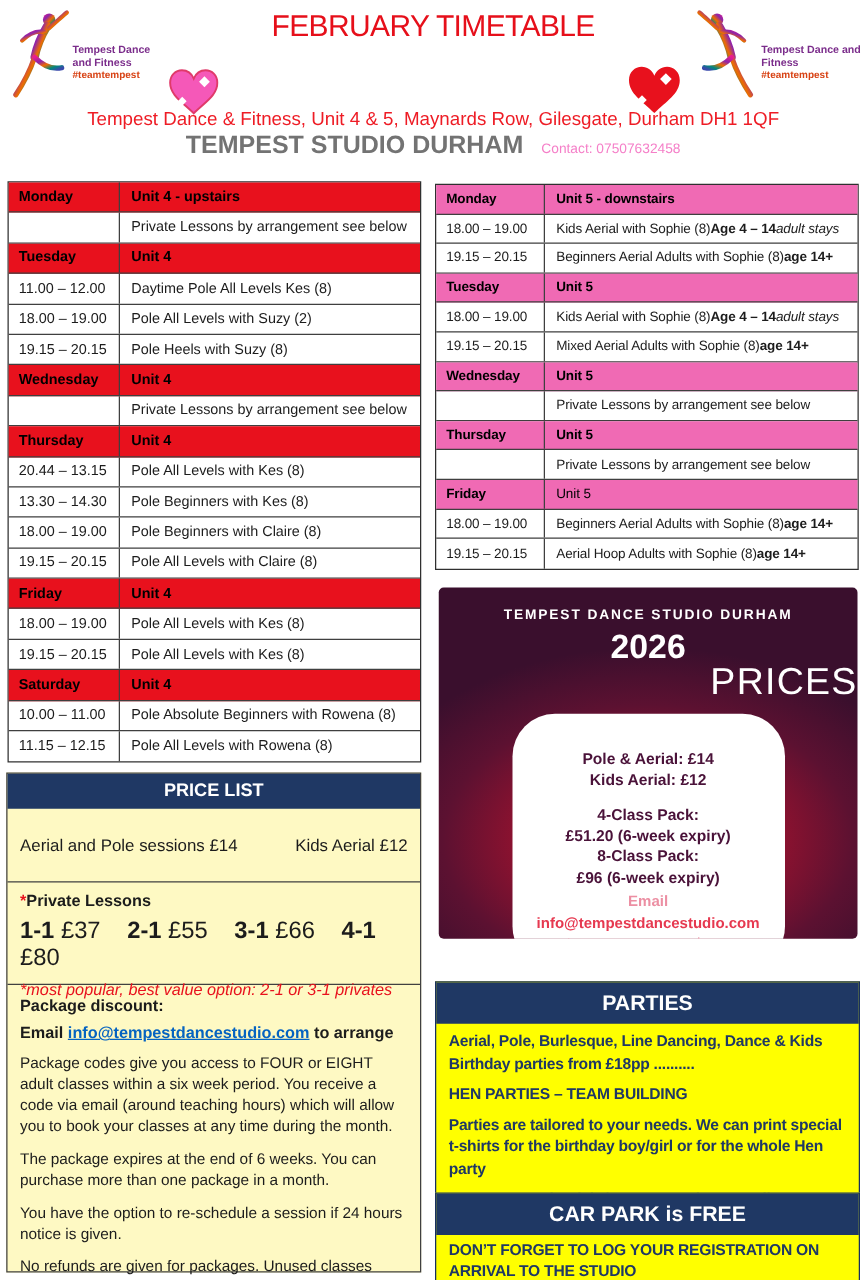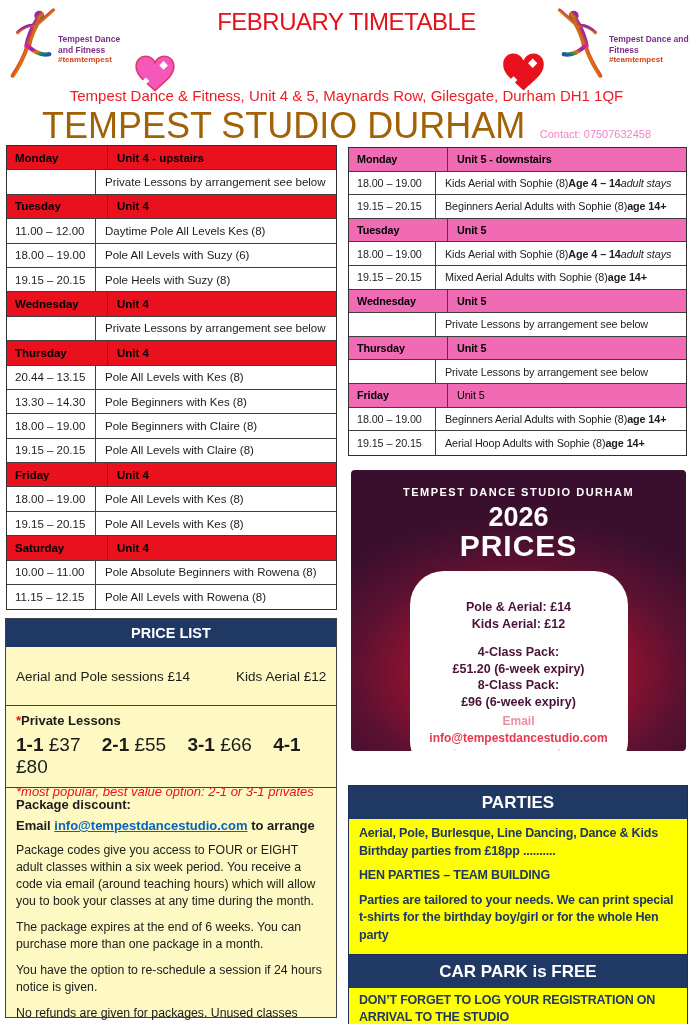--- a/index.html
+++ b/index.html
@@ -20,37 +20,37 @@
   .main-title { position:absolute; top:8px; left:0; width:100%; text-align:center;
     font-size:24px; font-weight:normal; color:#e60f1a; letter-spacing:-0.5px; }
 
   .heart { position:absolute; }
   .heart-pink { left:135px; top:50px; width:40px; height:48px; }
   .heart-red { left:502px; top:47px; width:43px; height:51px; }
 
   .address { position:absolute; top:87px; left:0; width:100%; text-align:center;
     color:#ee1c25; font-size:15px; }
   .studio-line { position:absolute; top:105px; left:0; width:100%; text-align:center; }
-  .studio-name { font-size:36px; font-weight:normal; color:#a16207; letter-spacing:0px; }
+  .studio-name { font-size:20px; font-weight:bold; color:#737373; letter-spacing:0px; }
   .contact { font-size:11px; color:#f57fc8; margin-left:10px; }
 
   
   .ttable { position:absolute; border:1px solid #303030; background:#fff; }
   #unit4-table { left:6px; top:145px; width:331px; }
   #unit5-table { left:348px; top:147px; width:339px; }
   .t-row { display:flex; align-items:center; border-bottom:1px solid #3f3f3f; }
   .t-row:last-child { border-bottom:none; }
   #unit4-table .t-row { height:24.4px; font-size:11.5px; }
   #unit5-table .t-row { height:23.6px; font-size:10.8px; letter-spacing:-0.1px; }
   .t-cell { height:100%; display:flex; align-items:center; overflow:hidden; white-space:nowrap; }
   .time-col { flex:0 0 88px; padding-left:8px; }
   #unit5-table .time-col { flex:0 0 86px; }
   .desc-col { flex:1 1 auto; padding-left:9px; border-left:1px solid #3f3f3f; }
   .class-row { color:#1c1c1c; }
-  .day-row { font-weight:bold; color:#000;gap:12px; }
+  .day-row { font-weight:bold; color:#000; }
   .day-row.red { background:#e8111d; }
   .day-row.pink { background:#f06ab4; }
 
   
   .price-box { position:absolute; left:5px; top:618px; width:332px; height:400px;
     border:1px solid #404040; background:#fef9c3; }
   .navy-bar { background:#1f3864; color:#fff; font-weight:bold; text-align:center;
     font-size:14.5px; height:28px; display:flex; align-items:center; justify-content:center; }
   .sessions-row { height:59px; border-bottom:1px solid #404040; display:flex; align-items:center;
     padding-left:10px; gap:46px; font-size:13.5px; color:#1c1c1c; }
@@ -66,21 +66,21 @@
   .pkg-email-line { font-weight:bold; font-size:13px; margin-top:6px; }
   .email-link { color:#0563c1; text-decoration:underline; cursor:pointer; }
   .package-sec p.body-p { margin-top:9px; line-height:17px; }
 
   
   .prices-card { position:absolute; left:351px; top:470px; width:335px; height:281px;
     border-radius:4px; text-align:center; overflow:hidden;
     background:radial-gradient(ellipse 70% 55% at 50% 72%, #c81030 0%, #96122f 40%, #5c1131 70%, #3a0f2d 100%); }
   .card-studio-label { margin-top:16px; color:#fff; font-weight:bold; font-size:11px; letter-spacing:1.5px; }
   .card-year { margin-top:6px; color:#fff; font-weight:bold; font-size:27px; line-height:26px; }
-  .card-prices-word { color:#fff; font-weight:bold; font-size:30px; line-height:31px; letter-spacing:1px; }
+  .card-prices-word { color:#fff; font-weight:normal; font-size:30px; line-height:31px; letter-spacing:1px;text-align:right; }
   .white-pill { width:218px; margin:10px auto 0; background:#fff; border-radius:34px;
     padding:28px 8px 12px; color:#4a1239; font-weight:bold; font-size:12.5px; line-height:16.5px; }
   .pill-gap { height:12px; }
   .pill-email { margin-top:3px; font-size:12px; }
   .pill-email .pfx { color:#ec8fa3; font-weight:bold; }
   .pill-email .eml { color:#e63950; font-weight:bold; }
   .pill-arrange { color:#eea9b8; font-size:12px; font-weight:normal; }
 
   
   .yellow-box { position:absolute; left:348px; width:340px; border:1px solid #17305e; background:#ffff00; }
@@ -195,21 +195,21 @@
       </div>
       <div class="t-row class-row">
         <div class="t-cell time-col">11.00 – 12.00</div>
         <div class="t-cell desc-col">
           <span>Daytime Pole All Levels Kes (8)</span>
         </div>
       </div>
       <div class="t-row class-row">
         <div class="t-cell time-col">18.00 – 19.00</div>
         <div class="t-cell desc-col">
-          <span>Pole All Levels with Suzy (6)</span>
+          <span>Pole All Levels with Suzy (2)</span>
         </div>
       </div>
       <div class="t-row class-row">
         <div class="t-cell time-col">19.15 – 20.15</div>
         <div class="t-cell desc-col">
           <span>Pole Heels with Suzy (8)</span>
         </div>
       </div>
       <div class="t-row day-row red">
         <div class="t-cell time-col">Wednesday</div>

